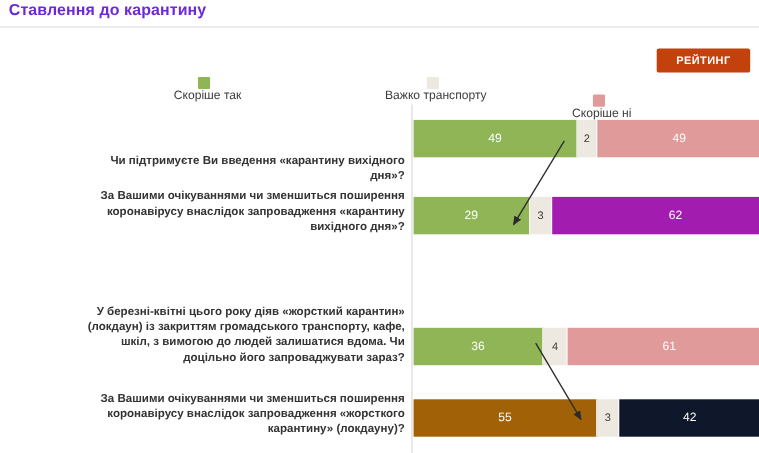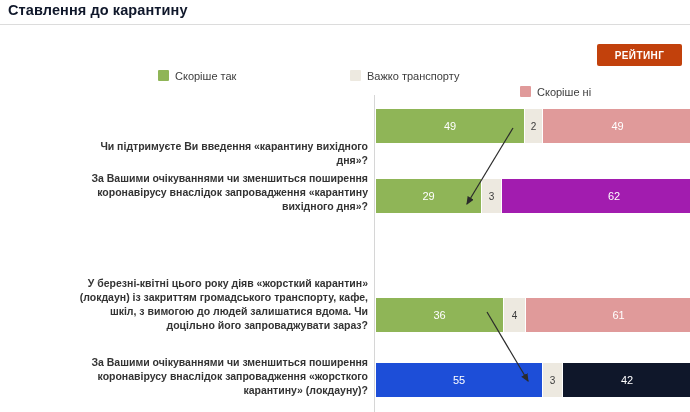--- a/index.html
+++ b/index.html
@@ -18,21 +18,21 @@
     position: relative;
     width: 690px;
     height: 412px;
   }
   .title {
     position: absolute;
     left: 8px;
     top: 2px;
     font-size: 14.5px;
     font-weight: bold;
-    color: #0f172a;
+    color: #6d28d9;
     letter-spacing: 0.1px;
   }
   .title-rule {
     position: absolute;
     left: 0;
     top: 24px;
     width: 690px;
     height: 1px;
     background: #dcdcdc;
   }
@@ -55,23 +55,25 @@
   .legend {
     position: absolute;
     left: 150px;
     top: 68px;
     width: 480px;
     height: 18px;
   }
   .legend-item {
     position: absolute;
     display: flex;
+    align-items: center;
     font-size: 11px;
     color: #3c3c3c;
     white-space: nowrap;
+    flex-direction: column;
   }
   .legend-item .swatch {
     width: 11px;
     height: 11px;
     margin-right: 6px;
     border-radius: 1px;
     display: inline-block;
   }
   .legend-0 { left: 8px; top: 2px; }
   .legend-1 { left: 200px; top: 2px; }
@@ -179,30 +181,30 @@
       <div class="bars" style="top:0px;">
         <div class="seg" style="background:#8fb557;width:106px;">29</div>
         <div class="seg mid" style="background:#ede9e0;width:20px;">3</div>
         <div class="seg" style="background:#a21caf;width:224px;">62</div>
       </div>
     </div>
 
     <div class="row" style="top:203px;height:40px;">
       <div class="row-label" style="top:-22px;">У березні-квітні цього року діяв «жорсткий карантин» (локдаун) із закриттям громадського транспорту, кафе, шкіл, з вимогою до людей залишатися вдома. Чи доцільно його запроваджувати зараз?</div>
       <div class="bars" style="top:0px;">
-        <div class="seg" style="background:#8fb557;width:128px;">36</div>
+        <div class="seg" style="background:#8fb557;width:118px;">36</div>
         <div class="seg mid" style="background:#ede9e0;width:22px;">4</div>
         <div class="seg" style="background:#e09a9a;width:185px;">61</div>
       </div>
     </div>
 
     <div class="row" style="top:268px;height:40px;">
       <div class="row-label" style="top:-8px;">За Вашими очікуваннями чи зменшиться поширення коронавірусу внаслідок запровадження «жорсткого карантину» (локдауну)?</div>
       <div class="bars" style="top:0px;">
-        <div class="seg" style="background:#1d4ed8;width:167px;">55</div>
+        <div class="seg" style="background:#a16207;width:167px;">55</div>
         <div class="seg mid" style="background:#ede9e0;width:20px;">3</div>
         <div class="seg" style="background:#0f172a;width:128px;">42</div>
       </div>
     </div>
   </div>
 
   <svg class="arrow-layer" viewBox="0 0 690 412" width="690" height="412">
     <defs>
       <marker id="ah" markerWidth="8" markerHeight="8" refX="6" refY="3" orient="auto">
         <path d="M0,0 L7,3 L0,6 z" fill="#2b2b2b"></path>

